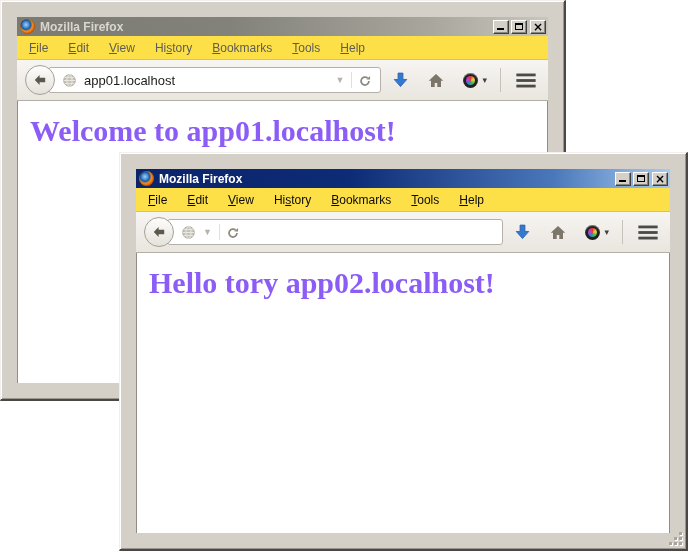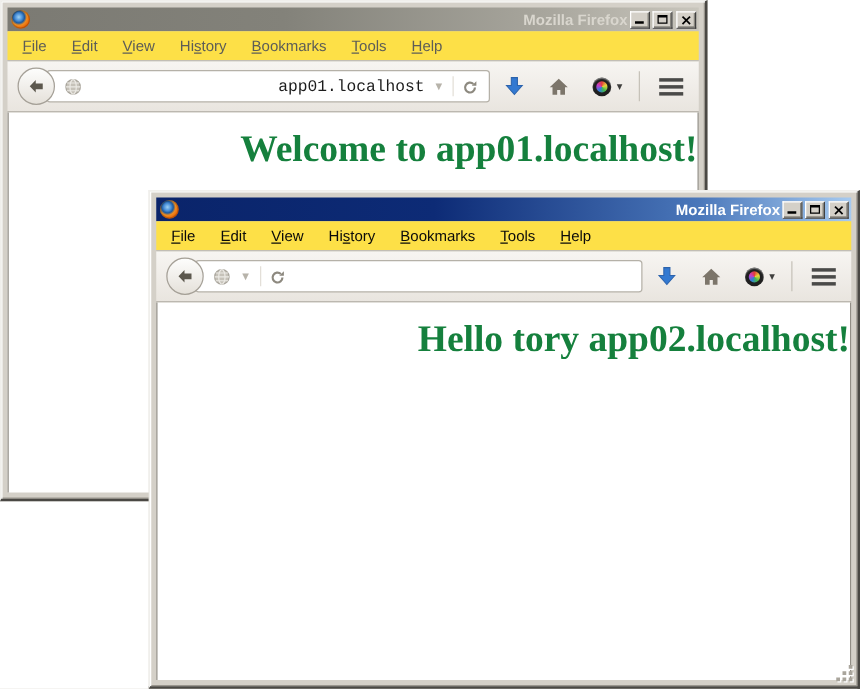--- a/index.html
+++ b/index.html
@@ -3,21 +3,21 @@
 <meta charset="utf-8">
 <style>
   * { box-sizing: border-box; margin: 0; padding: 0; }
   html, body { width: 688px; height: 551px; overflow: hidden; }
   body { background: #ffffff; font-family: "Liberation Sans", "DejaVu Sans", sans-serif; }
 
   .window { position: absolute; background: #d4d0c8;
     border-top: 1px solid #f0efec; border-left: 1px solid #f0efec;
     border-right: 2px solid #4a4844; border-bottom: 2px solid #4a4844;
     box-shadow: inset 1px 1px 0 #ffffff, inset -1px -1px 0 #9a968e;
-    padding: 5px; display: flex; flex-direction: column; text-align: right; }
+    padding: 16px; display: flex; flex-direction: column; }
   .win-back  { left: 0;   top: 0;   width: 566px; height: 401px; z-index: 1; }
   .win-front { left: 119px; top: 152px; width: 569px; height: 399px; z-index: 2; }
 
   .titlebar { height: 19px; flex: 0 0 19px; display: flex; align-items: center;
     padding: 0 2px 0 3px; }
   .active .titlebar { background: linear-gradient(to right, #0a246a 0%, #0d2b76 40%, #4a77ba 78%, #a6caf0 100%); }
   .inactive .titlebar { background: linear-gradient(to right, #7b7a73 0%, #83827a 40%, #a8a69d 78%, #c9c6bd 100%); }
   .title-text { font-size: 12px; font-weight: bold; margin-left: 5px; flex: 1;
     white-space: nowrap; overflow: hidden; }
   .active .title-text { color: #ffffff; }
@@ -48,42 +48,42 @@
   .toolbar { height: 42px; flex: 0 0 42px; display: flex; align-items: center;
     background: linear-gradient(#f7f5f2, #e9e5df);
     border-top: 1px solid #c2beb5; border-bottom: 1px solid #b3afa6;
     padding: 0 8px 0 8px; }
   .back-btn { width: 30px; height: 30px; border-radius: 50%; flex: 0 0 30px;
     background: linear-gradient(#fdfdfc, #e5e1da); border: 1px solid #a5a097;
     display: flex; align-items: center; justify-content: center; z-index: 2; }
   .url-field { flex: 1; height: 26px; margin-left: -7px; background: #ffffff;
     border: 1px solid #b5b1a8; border-radius: 3px; display: flex; align-items: center;
     padding: 0 4px 0 13px; min-width: 0; }
-  .url-text { font-size: 13px; color: #1c1c1c; margin-left: 18px; flex: 1;
-    white-space: nowrap; overflow: hidden; font-family: Liberation Mono, monospace; }
+  .url-text { font-size: 13px; color: #1c1c1c; margin-left: 7px; flex: 1;
+    white-space: nowrap; overflow: hidden; }
   .url-dropdown { font-size: 9px; color: #b7b3aa; padding: 2px 7px; }
   .reload-btn { padding: 2px 4px 0 6px; border-left: 1px solid #e3dfd8; display: flex; align-items: center; }
 
   .nav-icons { display: flex; align-items: center; flex: 0 0 auto; }
   .tb-btn { display: flex; align-items: center; justify-content: center; }
   .dl-btn { margin: 0 9px 0 11px; }
   .home-btn { margin: 0 9px; }
   .lens-wrap { margin: 0 6px 0 9px; display: flex; align-items: center; }
   .lens { width: 15px; height: 15px; border-radius: 50%; background: #1f1f1f; position: relative;
     box-shadow: inset 0 1px 1px rgba(255,255,255,.45); }
   .lens::after { content: ""; position: absolute; inset: 3px; border-radius: 50%;
     background: conic-gradient(#e23b3b, #e8d53a, #46b94c, #2f7fd6, #c13ed0, #e23b3b); }
   .lens-caret { font-size: 9px; color: #3f3f3d; margin-left: 4px; }
   .tb-sep { width: 1px; height: 24px; background: #c6c2b9; margin: 0 7px; }
   .burger { margin: 0 4px 0 8px; }
 
   .content { flex: 1; background: #ffffff; overflow: hidden;
     border-left: 1px solid #918d85; border-right: 1px solid #918d85; }
   .content h1 { font-family: "Liberation Serif", "DejaVu Serif", serif;
-    font-weight: bold; font-size: 30px; color: #15803d; margin: 13px 0 0 12px;
+    font-weight: bold; font-size: 30px; color: #8b5cf6; margin: 13px 0 0 12px;
     white-space: nowrap; }
 
   .grip { position: absolute; right: 4px; bottom: 4px; width: 13px; height: 13px; }
   .grip i { position: absolute; width: 3px; height: 3px; background: #a9a59c;
     box-shadow: 1px 1px 0 #ffffff; }
   .grip i:nth-child(1) { right: 0; top: 0; }
   .grip i:nth-child(2) { right: 5px; top: 5px; } .grip i:nth-child(3) { right: 0; top: 5px; }
   .grip i:nth-child(4) { right: 10px; top: 10px; } .grip i:nth-child(5) { right: 5px; top: 10px; }
   .grip i:nth-child(6) { right: 0; top: 10px; }
 

